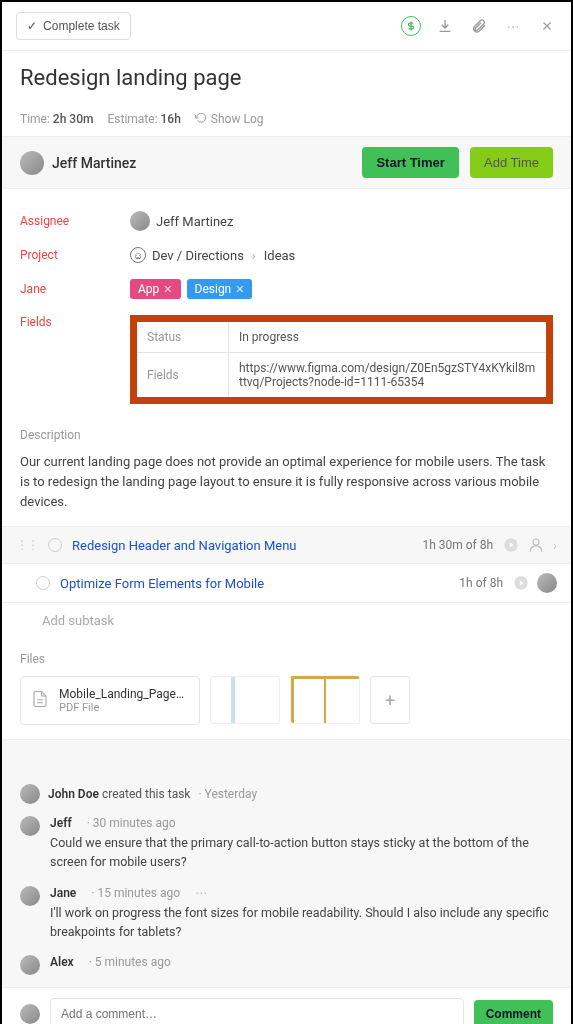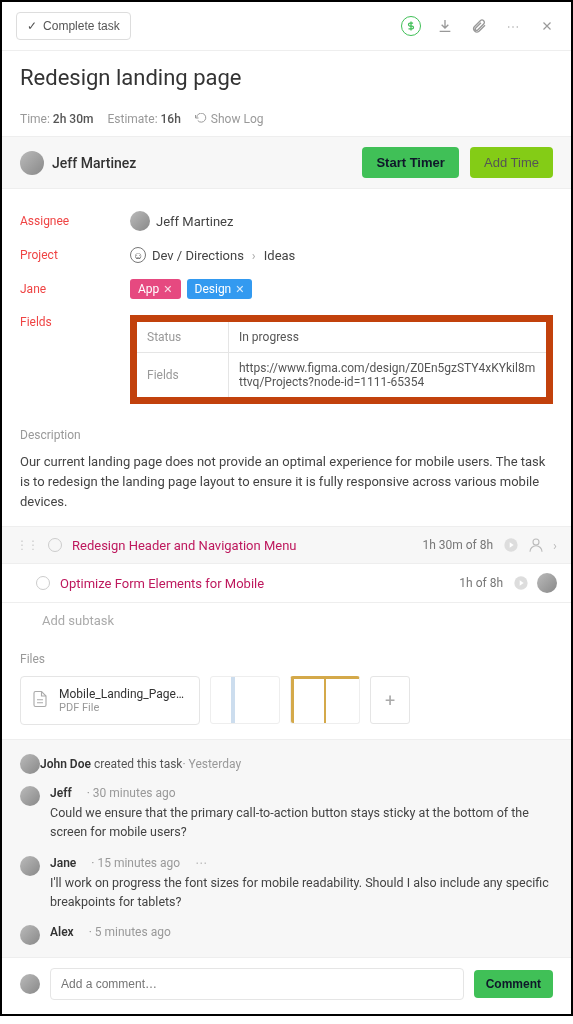--- a/index.html
+++ b/index.html
@@ -30,36 +30,36 @@
 .tag { padding: 3px 8px; border-radius: 3px; color: #fff; font-size: 12px; display: inline-flex; align-items: center; gap: 4px; }
 .tag .x { font-size: 11px; opacity: .8; cursor: pointer; }
 .fields-table { width: 100%; border: 7px solid #c2410c; border-collapse: collapse; }
 .fields-table td { border: 1px solid #e5e5e5; padding: 8px 10px; font-size: 12px; color: #555; }
 .fields-table td:first-child { width: 95px; color: #999; }
 .section-label { font-size: 12px; color: #999; padding: 10px 18px 6px; }
 .description { padding: 4px 18px 14px; font-size: 13px; color: #444; line-height: 1.55; }
 .subtask { display: flex; align-items: center; padding: 9px 14px; border-top: 1px solid #eee; gap: 10px; font-size: 13px; }
 .subtask.first { background: #f7f7f7; }
 .subtask .circle { width: 14px; height: 14px; border: 1.5px solid #ccc; border-radius: 50%; flex-shrink: 0; }
-.subtask .stitle { flex: 1; color: #be185d; }
+.subtask .stitle { flex: 1; color: #1d4ed8; }
 .subtask .stime { font-size: 12px; color: #777; }
 .subtask .icons { display: flex; align-items: center; gap: 8px; color: #bbb; }
 .drag-handle { color: #ccc; font-size: 12px; letter-spacing: -1px; }
 .chevron { color: #bbb; }
 .add-subtask { padding: 10px 18px 14px 40px; color: #aaa; font-size: 13px; border-top: 1px solid #eee; cursor: text; }
 .files { padding: 4px 18px 14px; display: flex; gap: 10px; }
 .file-card { border: 1px solid #e5e5e5; border-radius: 4px; padding: 10px; display: flex; align-items: center; gap: 10px; width: 180px; }
 .file-icon { color: #aaa; }
 .file-name { font-size: 12px; color: #333; white-space: nowrap; overflow: hidden; text-overflow: ellipsis; max-width: 130px; }
 .file-type { font-size: 11px; color: #999; }
 .thumb { width: 70px; height: 48px; border: 1px solid #eee; border-radius: 3px; background: linear-gradient(90deg,#fff 30%,#cde 30%,#cde 35%,#fff 35%); position: relative; overflow: hidden; }
 .thumb.t2 { background: linear-gradient(90deg,#d4a94a 5%,#fff 5%,#fff 48%,#d4a94a 48%,#d4a94a 52%,#fff 52%); border-top: 3px solid #d4a94a; }
 .add-file { width: 40px; height: 48px; border: 1px solid #e5e5e5; border-radius: 3px; display: flex; align-items: center; justify-content: center; color: #aaa; font-size: 18px; cursor: pointer; }
 .activity { background: #f7f7f7; border-top: 1px solid #eee; padding: 14px 18px 8px; }
-.act-line { display: flex; align-items: center; font-size: 12px; margin-bottom: 12px; }
+.act-line { display: flex; align-items: center; gap: 8px; font-size: 12px; margin-bottom: 12px; margin-top: 30px; }
 .act-line .bold { font-weight: 600; color: #333; }
 .act-line .action { color: #555; }
 .act-line .ago { color: #999; }
 .comment { display: flex; gap: 10px; margin-bottom: 14px; }
 .comment-head { font-size: 12px; margin-bottom: 4px; display: flex; align-items: center; gap: 15px; }
 .comment-head .name { font-weight: 600; color: #333; }
 .comment-head .ago { color: #999; }
 .comment-body { font-size: 12.5px; color: #444; line-height: 1.5; }
 .dots { color: #bbb; cursor: pointer; }
 .comment-box { display: flex; align-items: center; gap: 10px; padding: 10px 18px 14px; border-top: 1px solid #eee; background: #fff; }

